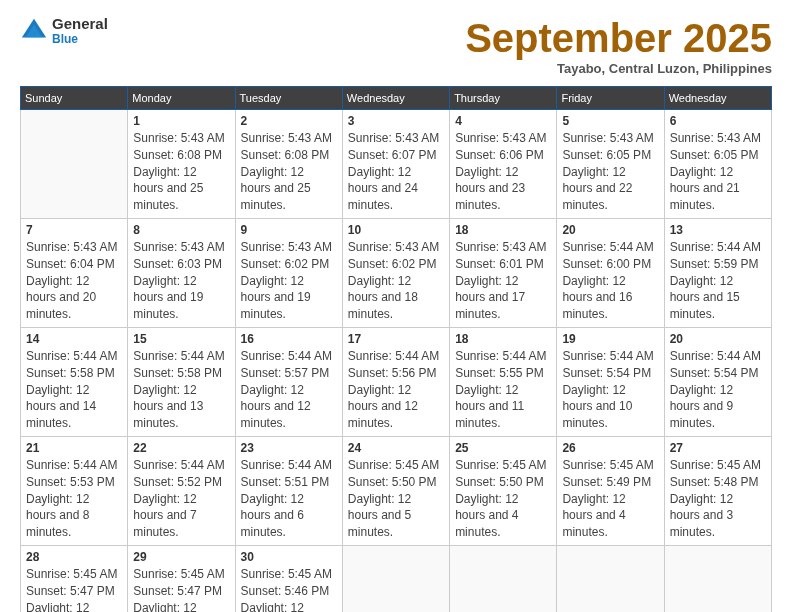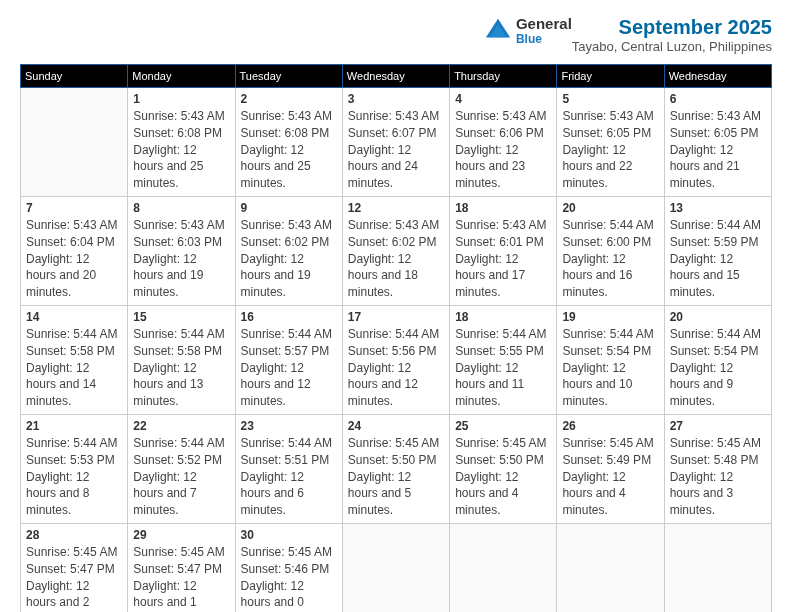--- a/index.html
+++ b/index.html
@@ -9,21 +9,20 @@
       width: 792px;
       height: 612px;
       overflow: hidden;
     }
     .page {
       width: 792px;
       height: 612px;
       padding: 16px 20px;
       display: flex;
       flex-direction: column;
-      align-items: flex-end;
     }
     .header {
       display: flex;
       justify-content: space-between;
       align-items: flex-start;
       margin-bottom: 10px;
     }
     .logo {
       display: flex;
       align-items: center;
@@ -45,36 +44,37 @@
       color: #1a7abf;
     }
     .logo-icon {
       width: 28px;
       height: 28px;
     }
     .title-block {
       text-align: right;
     }
     .month-title {
-      font-size: 20px;
-      font-weight: bold;
-      color: #0369a1;
+      font-size: 40px;
+      font-weight: bold;
+      color: #a16207;
     }
     .location {
       font-size: 13px;
       color: #555;
+      font-weight: bold;
     }
     .calendar {
       width: 100%;
       border-collapse: collapse;
       flex: 1;
       font-size: 10px;
     }
     .calendar thead tr th {
-      background: #000000;
+      background: #404040;
       color: #fff;
       padding: 5px 4px;
       text-align: left;
       font-size: 11px;
       font-weight: normal;
       border: 1px solid #1a5a9f;
     }
     .calendar tbody tr td {
       border: 1px solid #ccc;
       vertical-align: top;
@@ -196,21 +196,21 @@
 and 19 minutes.</div>
           </td>
           <td>
             <span class="day-number">9</span>
             <div class="day-info">Sunrise: 5:43 AM
 Sunset: 6:02 PM
 Daylight: 12 hours
 and 19 minutes.</div>
           </td>
           <td>
-            <span class="day-number">12</span>
+            <span class="day-number">10</span>
             <div class="day-info">Sunrise: 5:43 AM
 Sunset: 6:02 PM
 Daylight: 12 hours
 and 18 minutes.</div>
           </td>
           <td>
             <span class="day-number">18</span>
             <div class="day-info">Sunrise: 5:43 AM
 Sunset: 6:01 PM
 Daylight: 12 hours

